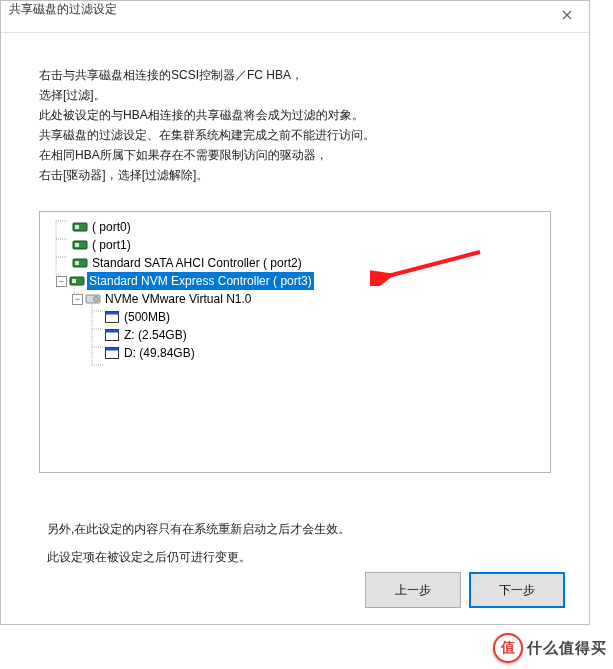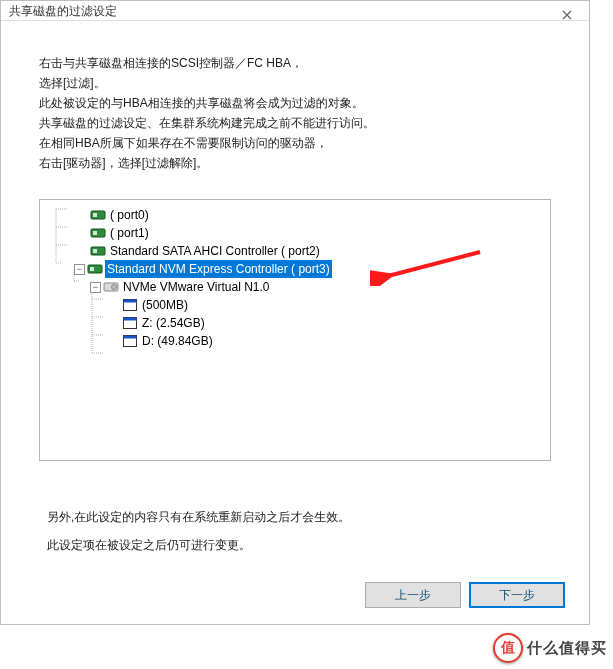--- a/index.html
+++ b/index.html
@@ -10,23 +10,23 @@
     width:613px; height:669px;
     position:relative;
     overflow:hidden;
   }
   .window {
     position:absolute; left:0; top:0; width:590px; height:625px;
     border:1px solid #bfbfbf;
     background:#fff;
   }
   .titlebar {
-    height:20px;
+    height:32px;
     border-bottom:1px solid #e0e0e0;
-    display:flex; align-items:flex-end;
+    display:flex; align-items:flex-start;
     padding:0 8px;
     font-size:12px; color:#333;
     position:relative;
   }
   .titlebar .close {
     position:absolute; right:0; top:0;
     width:44px; height:28px;
     display:flex; align-items:center; justify-content:center;
     color:#888; font-size:14px;
   }
@@ -38,21 +38,21 @@
     font-size:12px;
     color:#222;
     line-height:20px;
   }
   .instructions p { margin:0; }
   .tree-box {
     margin-top:26px;
     border:1px solid #b5b5b5;
     height:262px;
     background:#fff;
-    padding:6px 18px;
+    padding:6px 0;
     overflow:auto;
     position:relative;
   }
   .tree {
     font-size:12px;
     font-family:"Segoe UI", Tahoma, sans-serif;
     line-height:18px;
     position:relative;
   }
   .row { display:flex; align-items:center; height:18px; white-space:nowrap; }
@@ -72,26 +72,26 @@
     font-size:12px; color:#222;
     line-height:20px;
   }
   .footnote p{margin:8px;}
   .buttons {
     position:absolute;
     bottom:16px; right:24px;
     display:flex; gap:8px;
   }
   .btn {
-    min-width:96px; height:26px;
+    min-width:96px; height:36px;
     font-size:12px;
     border:1px solid #adadad;
     background:#e1e1e1;
     display:flex; align-items:center; justify-content:center;
-    color:#0c4a6e;
+    color:#000000;
     cursor:pointer;
   }
   .btn.primary {
     border:2px solid #0078d7;
     background:#e1e1e1;
   }
   
   .arrow {
     position:absolute;
     pointer-events:none;

